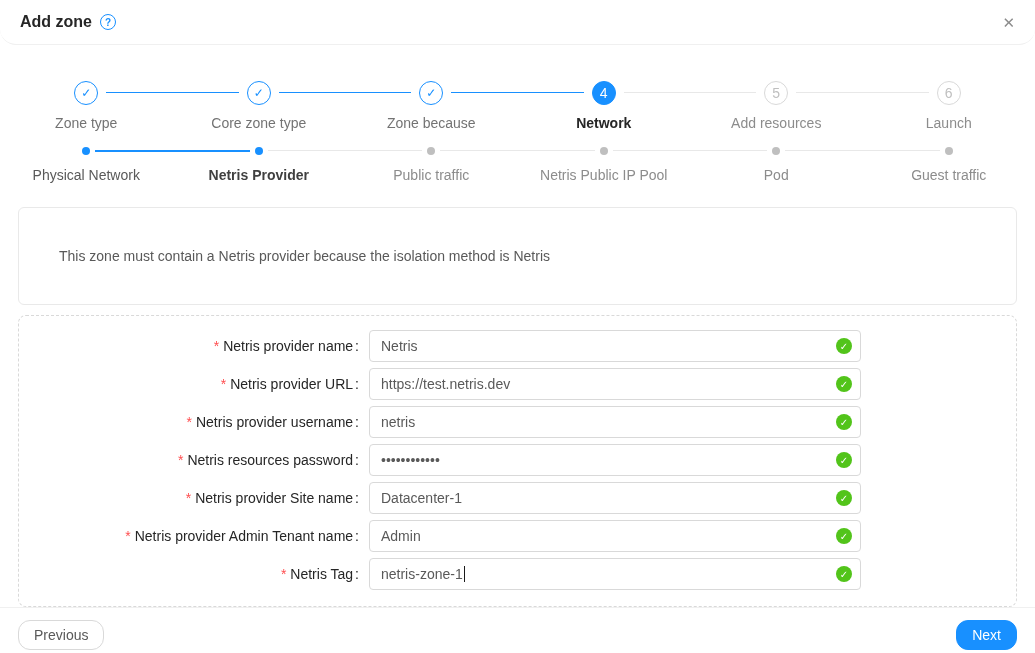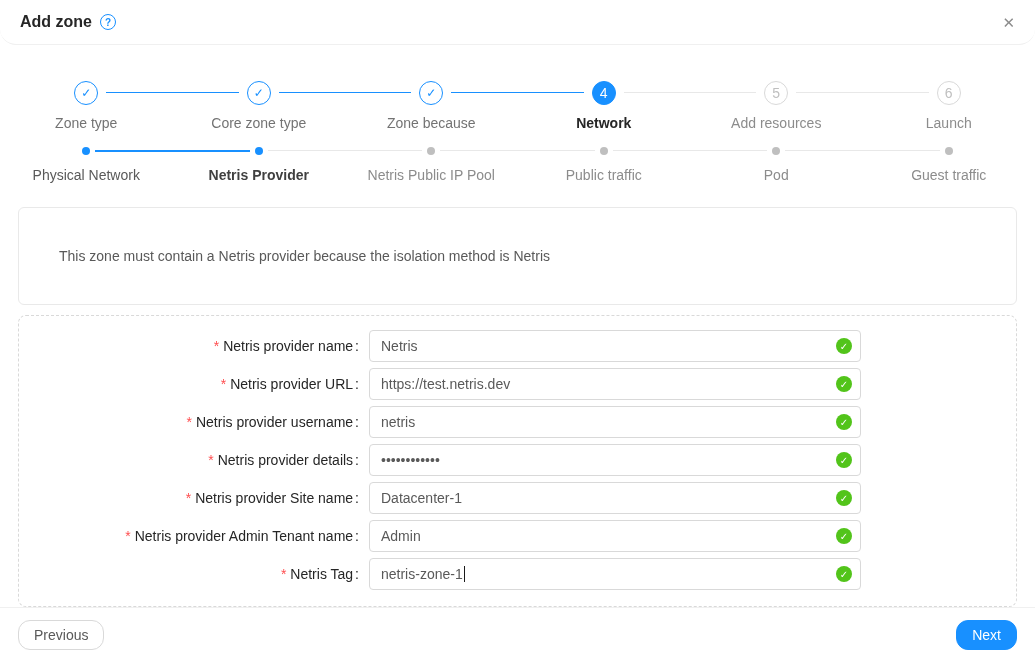--- a/index.html
+++ b/index.html
@@ -132,27 +132,27 @@
         <div class="substep current">
           <span class="line left on"></span>
           <span class="line right off"></span>
           <span class="dot"></span>
           <div class="substep-label">Netris Provider</div>
         </div>
         <div class="substep pending">
           <span class="line left off"></span>
           <span class="line right off"></span>
           <span class="dot"></span>
+          <div class="substep-label">Public traffic</div>
+        </div>
+        <div class="substep pending">
+          <span class="line left off"></span>
+          <span class="line right off"></span>
+          <span class="dot"></span>
           <div class="substep-label">Netris Public IP Pool</div>
-        </div>
-        <div class="substep pending">
-          <span class="line left off"></span>
-          <span class="line right off"></span>
-          <span class="dot"></span>
-          <div class="substep-label">Public traffic</div>
         </div>
         <div class="substep pending">
           <span class="line left off"></span>
           <span class="line right off"></span>
           <span class="dot"></span>
           <div class="substep-label">Pod</div>
         </div>
         <div class="substep pending">
           <span class="line left off"></span>
           <span class="dot"></span>
@@ -184,21 +184,21 @@
         <div class="form-row">
           <div class="form-label"><span class="req">*</span><span class="lab-text">Netris provider username</span><span class="colon">:</span></div>
           <div class="input-wrap">
             <div class="fake-input">
               <span class="input-value">netris</span>
               <span class="badge">✓</span>
             </div>
           </div>
         </div>
         <div class="form-row">
-          <div class="form-label"><span class="req">*</span><span class="lab-text">Netris provider details</span><span class="colon">:</span></div>
+          <div class="form-label"><span class="req">*</span><span class="lab-text">Netris resources password</span><span class="colon">:</span></div>
           <div class="input-wrap">
             <div class="fake-input">
               <span class="input-value">••••••••••••</span>
               <span class="badge">✓</span>
             </div>
           </div>
         </div>
         <div class="form-row">
           <div class="form-label"><span class="req">*</span><span class="lab-text">Netris provider Site name</span><span class="colon">:</span></div>
           <div class="input-wrap">

